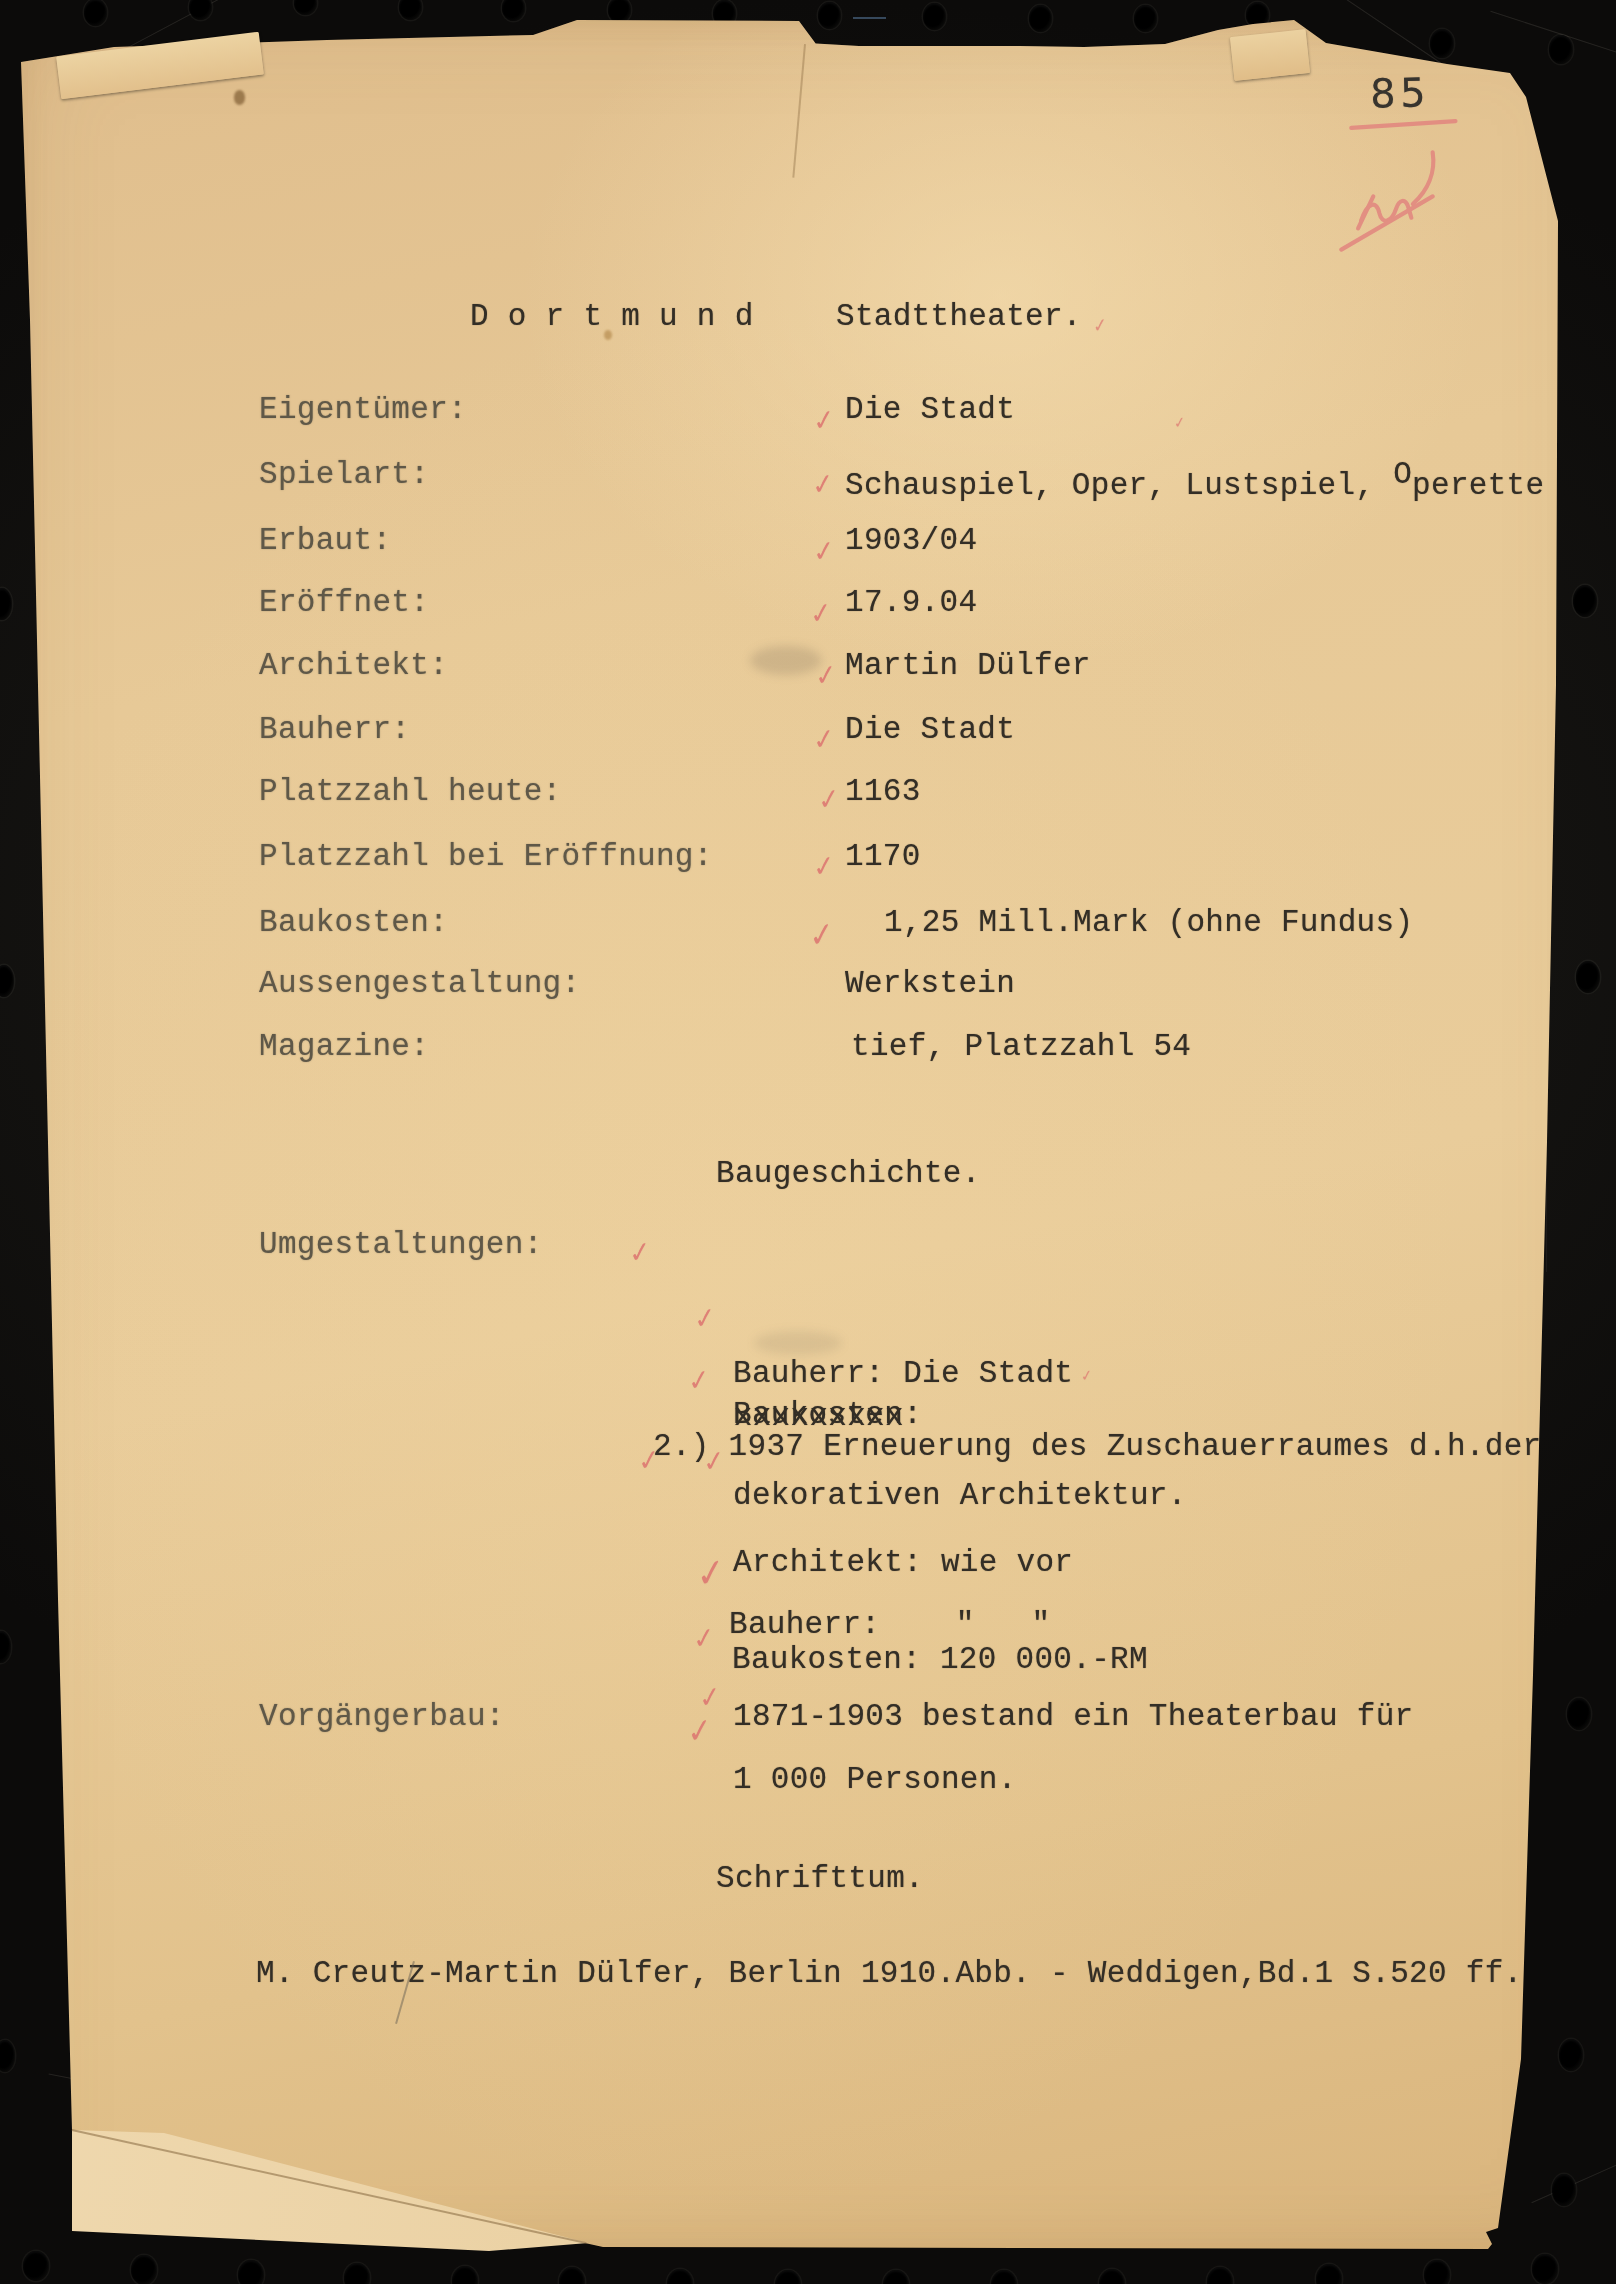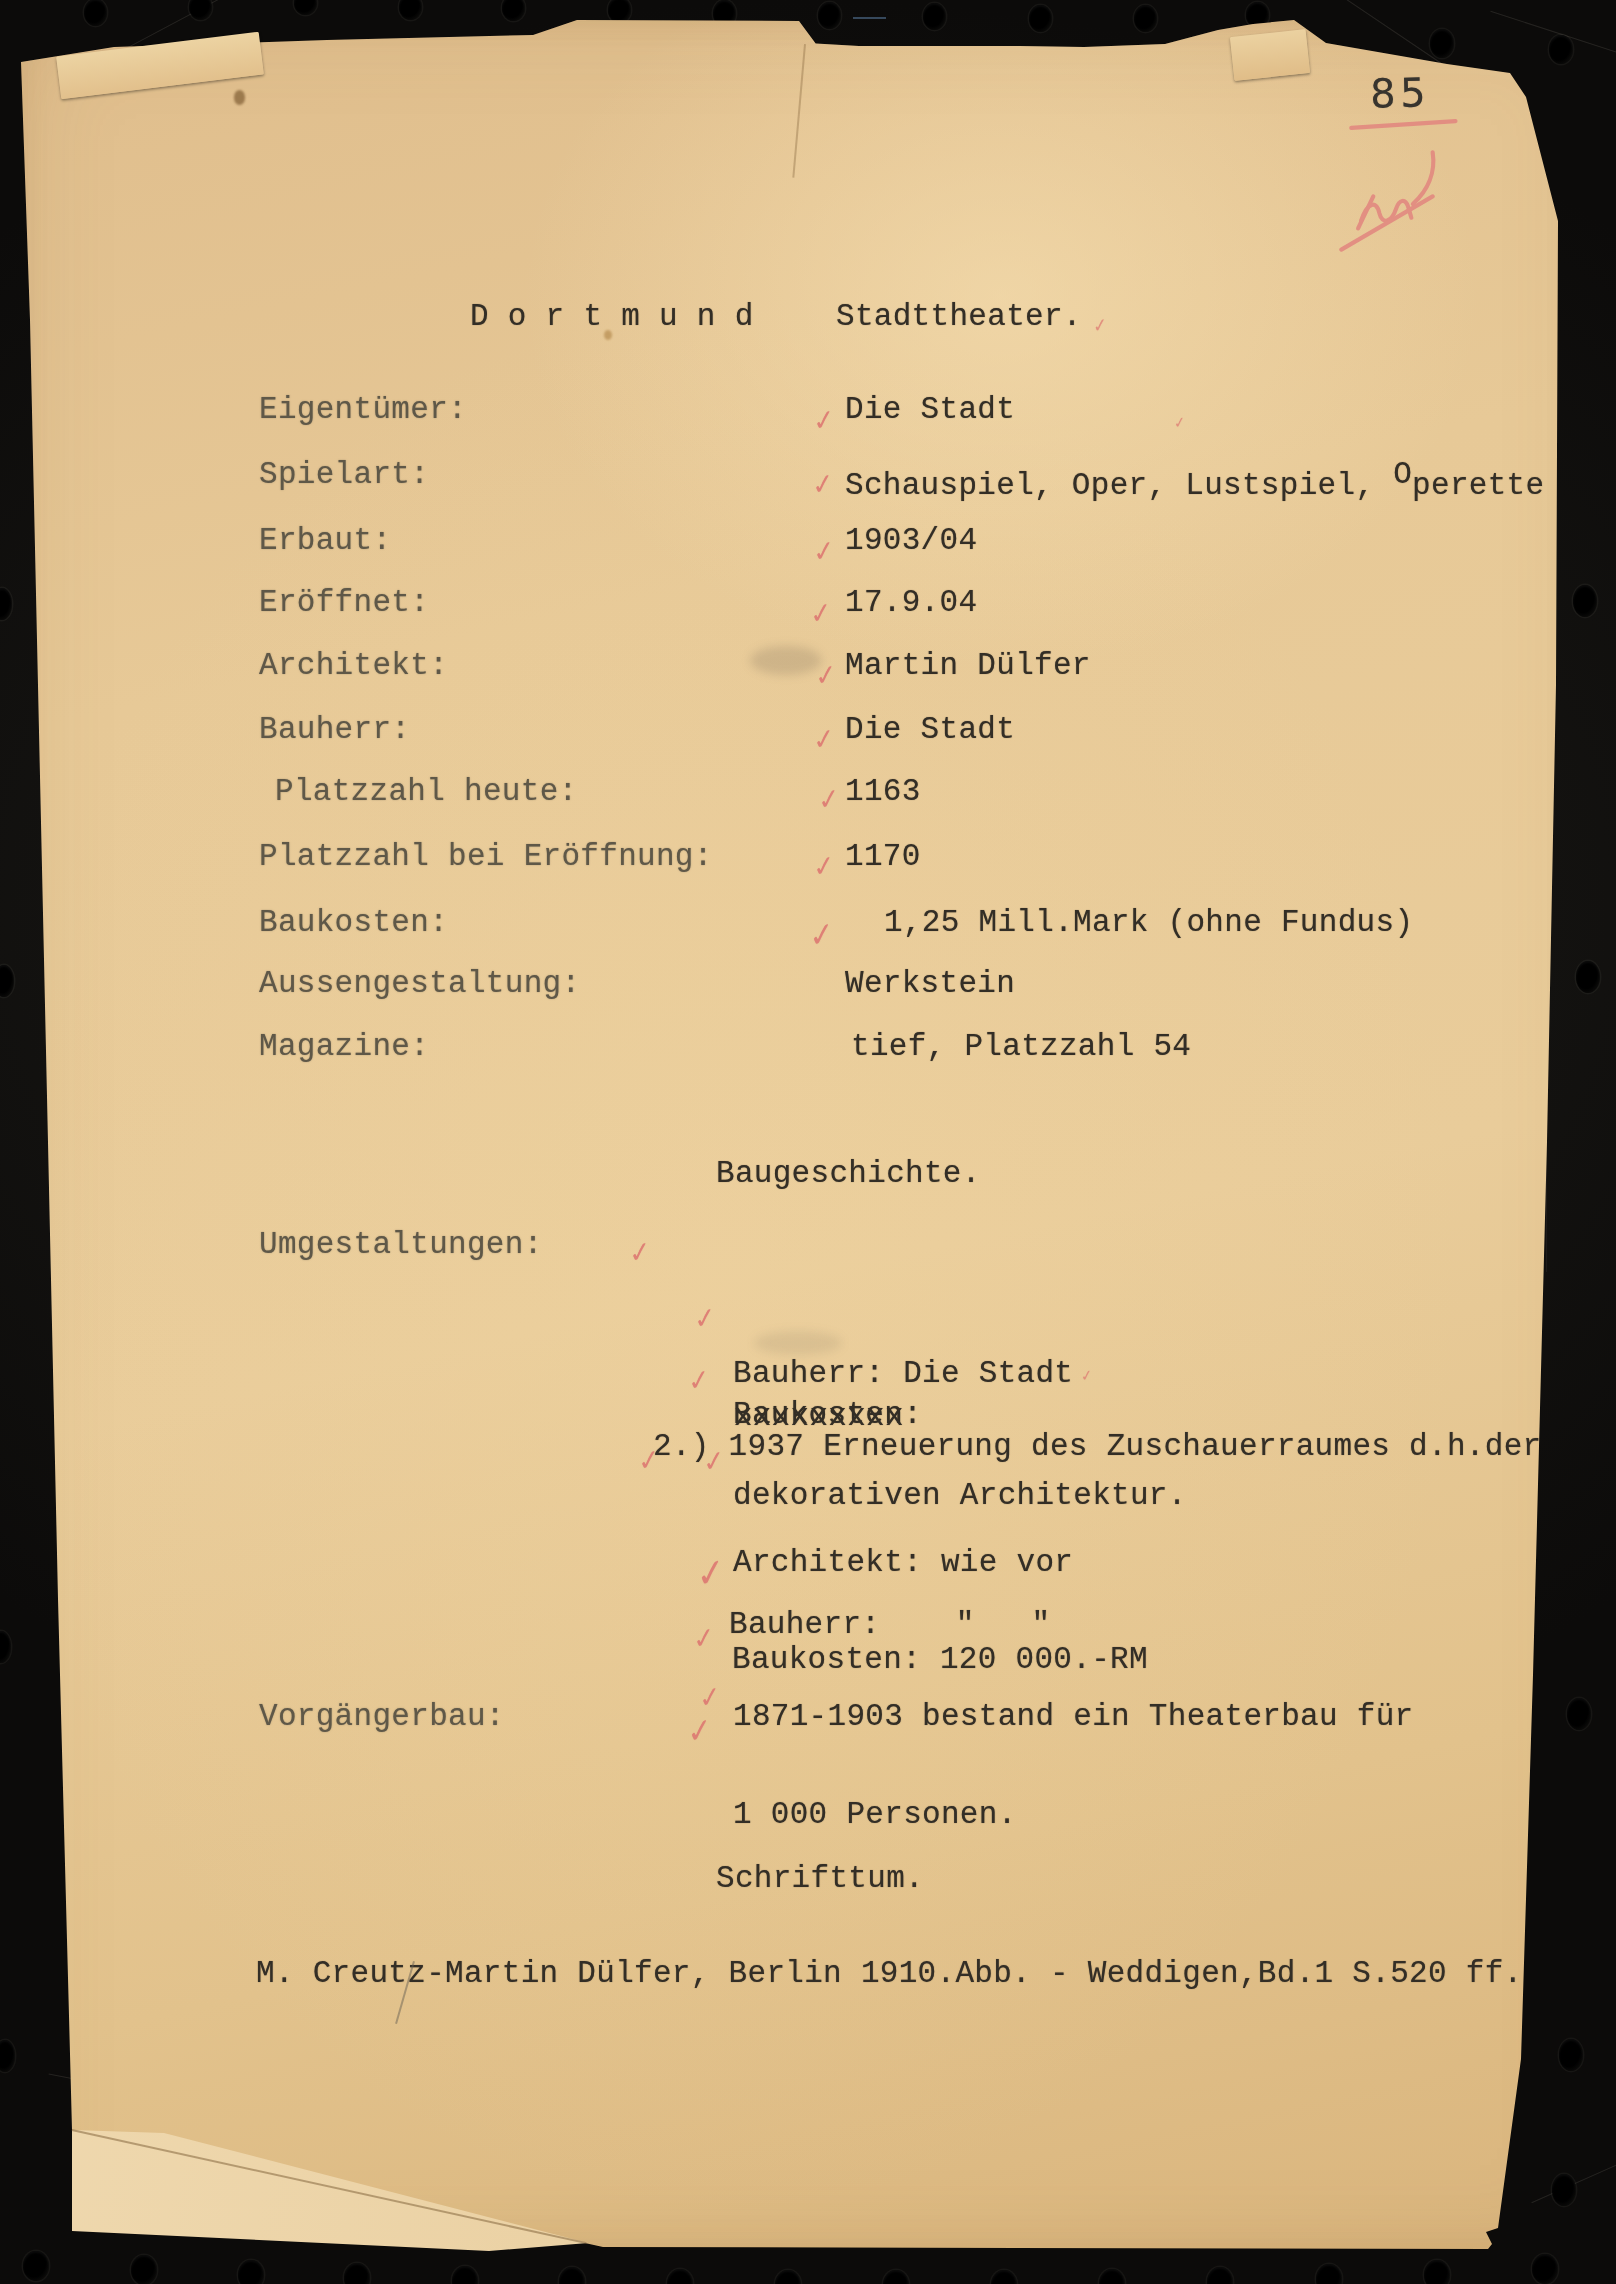--- a/index.html
+++ b/index.html
@@ -130,21 +130,21 @@
 
     <span class="t faded" style="left:259px;top:586px;">Eröffnet:</span>
     <span class="t ink" style="left:845px;top:586px;">17.9.04</span>
 
     <span class="t faded" style="left:259px;top:649px;">Architekt:</span>
     <span class="t ink" style="left:845px;top:649px;">Martin Dülfer</span>
 
     <span class="t faded" style="left:259px;top:713px;">Bauherr:</span>
     <span class="t ink" style="left:845px;top:713px;">Die Stadt</span>
 
-    <span class="t faded" style="left:259px;top:775px;margin-left:16px;">Platzzahl heute:</span>
+    <span class="t faded" style="left:259px;top:775px;">Platzzahl heute:</span>
     <span class="t ink" style="left:845px;top:775px;">1163</span>
 
     <span class="t faded" style="left:259px;top:840px;">Platzzahl bei Eröffnung:</span>
     <span class="t ink" style="left:845px;top:840px;">1170</span>
 
     <span class="t faded" style="left:259px;top:906px;">Baukosten:</span>
     <span class="t ink" style="left:884px;top:906px;">1,25 Mill.Mark (ohne Fundus)</span>
 
     <span class="t faded" style="left:259px;top:967px;text-align:center;">Aussengestaltung:</span>
     <span class="t ink" style="left:845px;top:967px;">Werkstein</span>
@@ -186,21 +186,21 @@
 
     <span class="t ink" style="left:729px;top:1608px;">Bauherr:    "   "</span>
     <span class="chk" style="left:693px;top:1625px;">✓</span>
 
     <span class="t ink" style="left:732px;top:1643px;">Baukosten: 120 000.-RM</span>
     <span class="chk" style="left:699px;top:1684px;">✓</span>
 
     <span class="t faded" style="left:259px;top:1700px;">Vorgängerbau:</span>
     <span class="t ink" style="left:733px;top:1700px;">1871-1903 bestand ein Theaterbau für</span>
     <span class="chk" style="left:687px;top:1716px;font-size:30px;">✓</span>
-    <span class="t ink" style="left:733px;top:1763px;margin-top:35px;">1 000 Personen.</span>
+    <span class="t ink" style="left:733px;top:1763px;">1 000 Personen.</span>
 
     <span class="t ink" style="left:716px;top:1862px;">Schrifttum.</span>
     <span class="t ink" style="left:256px;top:1957px;">M. Creutz-Martin Dülfer, Berlin 1910.Abb. - Weddigen,Bd.1 S.520 ff.</span>
     <div class="pencil" style="left:413px;top:1961px;width:2.3px;height:65px;transform:rotate(16deg);"></div>
 
   </div>
 
   <div class="fold"></div>
   <div class="crease" style="left:72px;top:2129px;width:527px;height:2.3px;transform:rotate(12.4deg);"></div>
 

